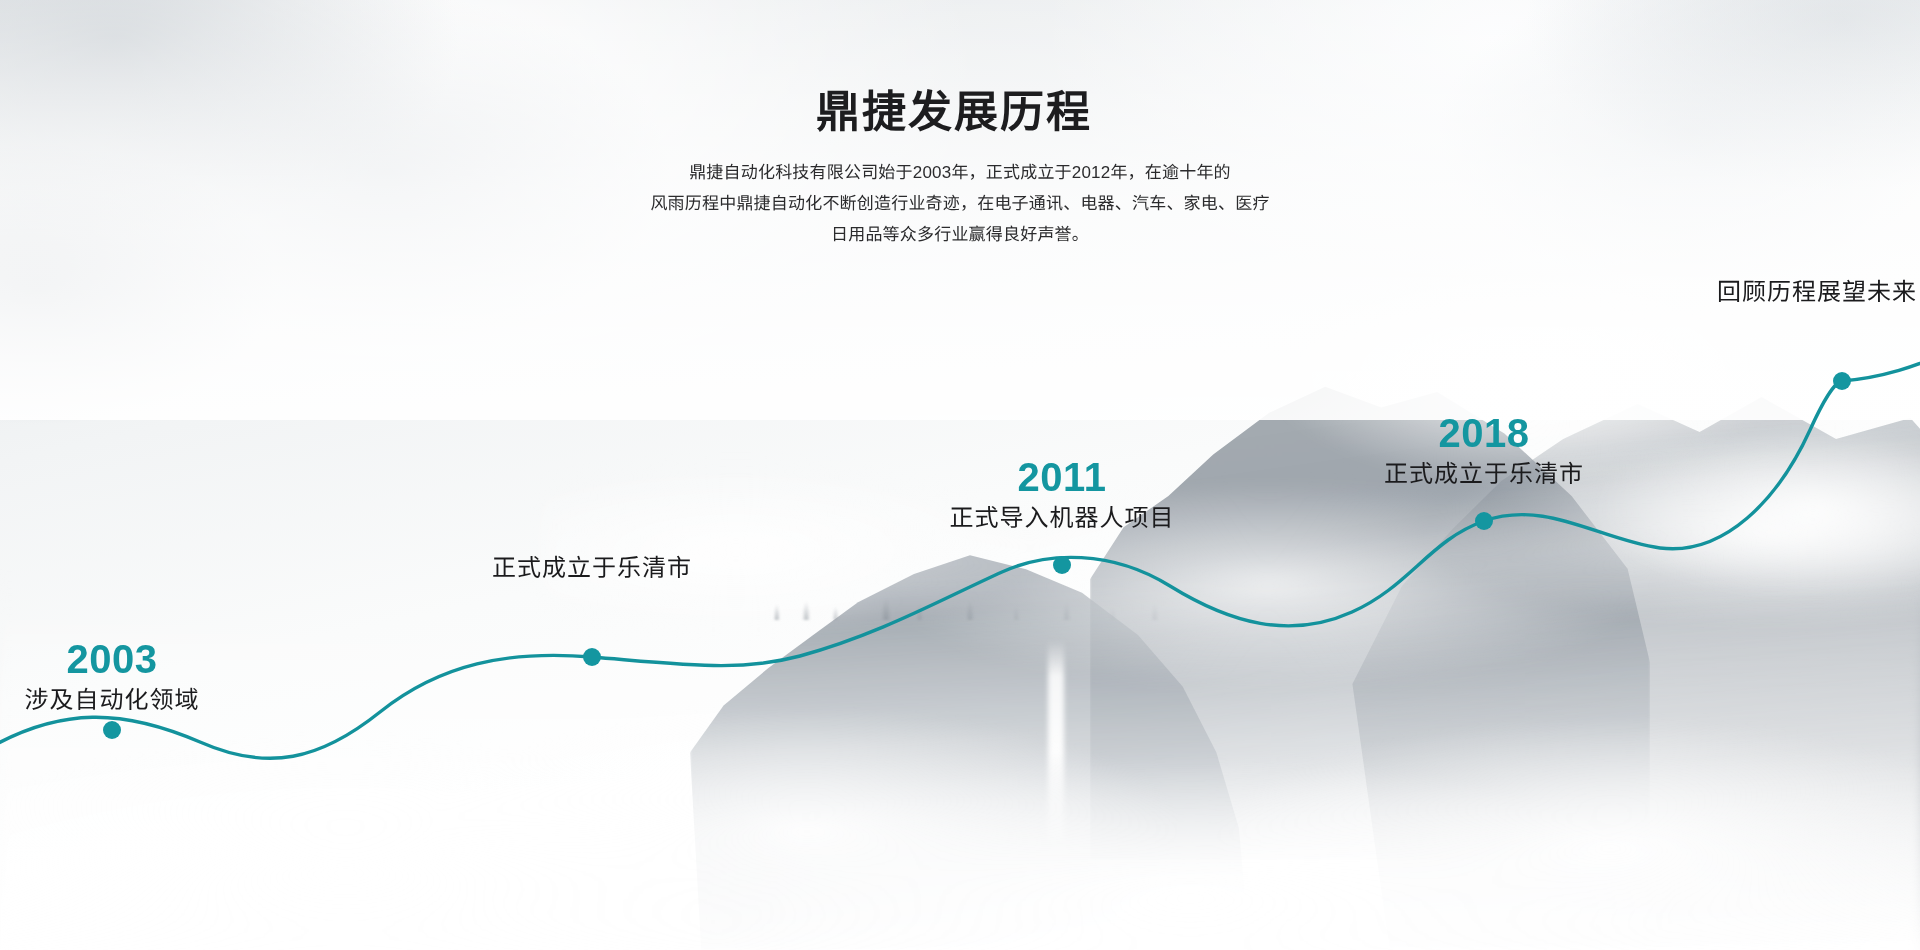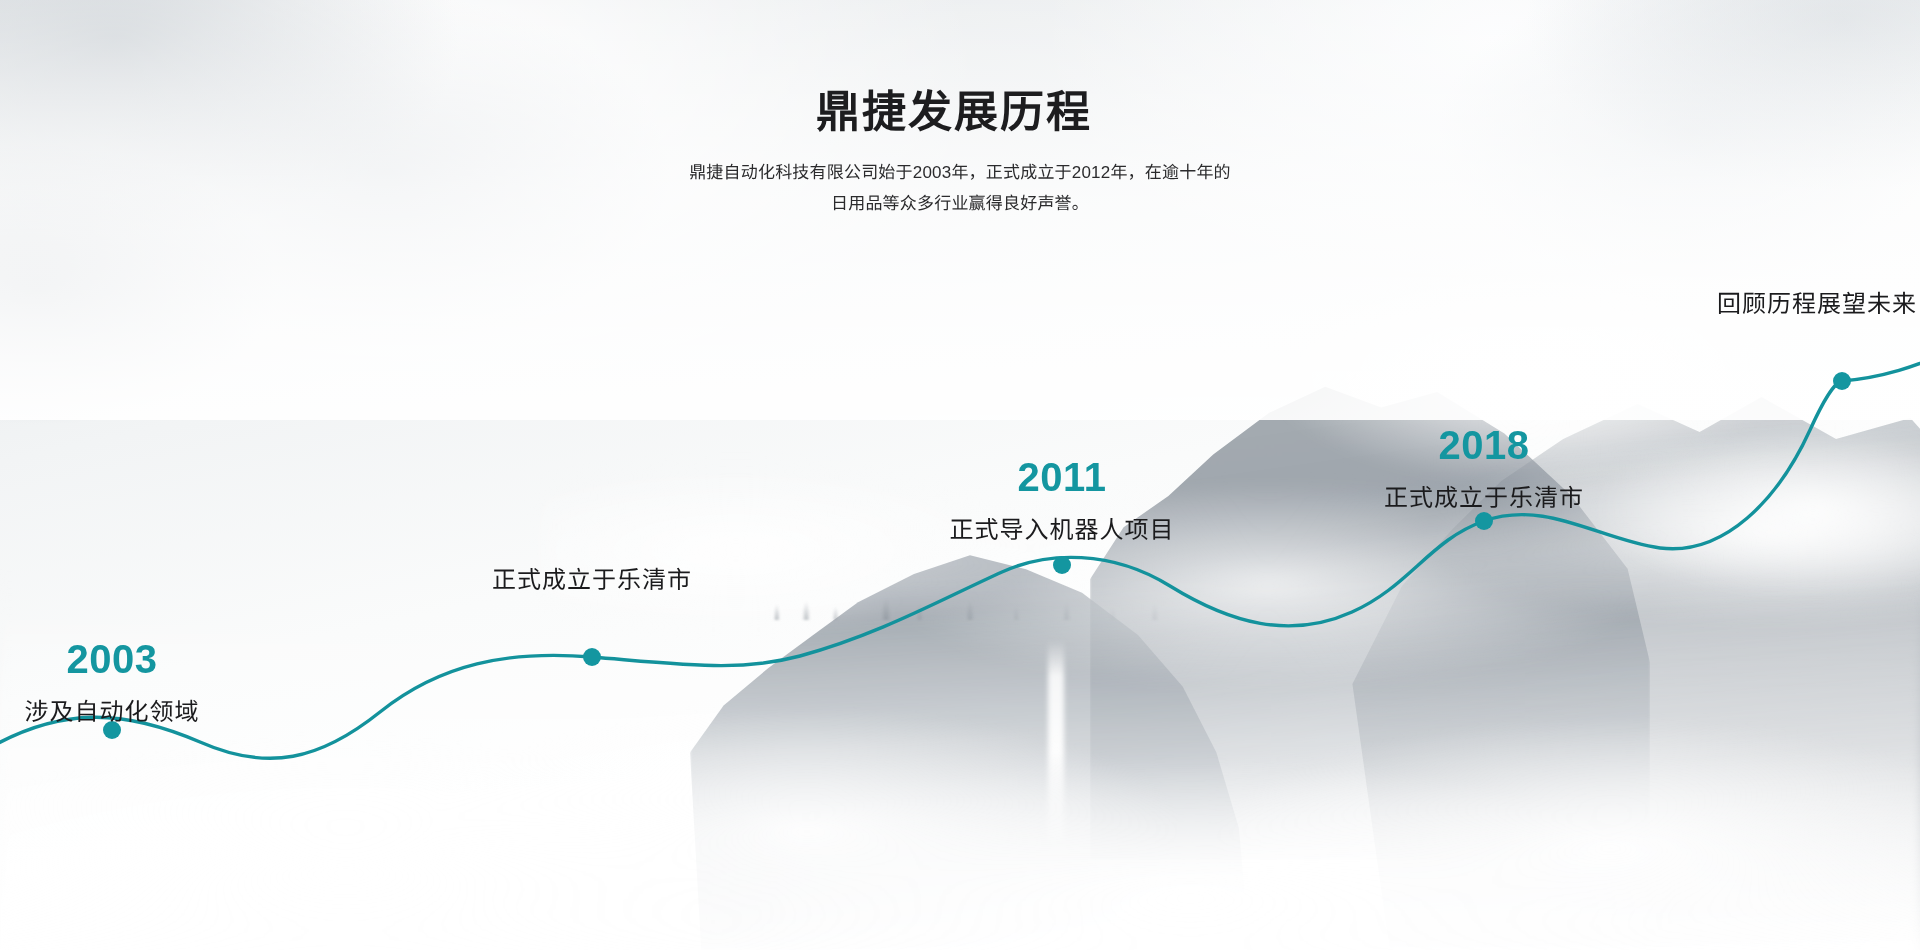--- a/index.html
+++ b/index.html
@@ -213,21 +213,21 @@
 
   .milestone-year {
     font-size: 40px;
     font-weight: 700;
     color: #1496a0;
     line-height: 1.05;
     letter-spacing: .5px;
   }
 
   .milestone-label {
-    margin-top: 12px;
+    margin-top: 0;
     font-size: 24px;
     font-weight: 500;
     color: #1b1b1d;
     letter-spacing: 1px;
   }
 </style>
 </head>
 <body>
 
 <div id="stage">
@@ -242,20 +242,21 @@
   <div class="waterfall"></div>
   <div class="fog-mid"></div>
   <div class="fog-right-high"></div>
   <div class="fog-low"></div>
   <div class="vignette-white-top"></div>
 
   <div class="header">
     <h1 class="header-title">鼎捷发展历程</h1>
     <p class="header-desc">
       <span>鼎捷自动化科技有限公司始于2003年，正式成立于2012年，在逾十年的</span>
+      <span>风雨历程中鼎捷自动化不断创造行业奇迹，在电子通讯、电器、汽车、家电、医疗</span>
       <span>日用品等众多行业赢得良好声誉。</span>
     </p>
   </div>
 
   <svg id="timeline-svg" viewBox="0 0 1920 950" preserveAspectRatio="none">
     <path id="timeline-path" fill="none" stroke="#13929c" stroke-width="3.4" stroke-linecap="round" d="M -30 760 C 60 700, 130 712, 200 742 C 268 772, 320 760, 380 712 C 440 664, 508 650, 592 657 C 690 665, 740 672, 800 656 C 880 634, 940 600, 1002 572 C 1048 551, 1112 550, 1170 586 C 1230 623, 1290 640, 1352 612 C 1410 586, 1430 540, 1484 521 C 1546 499, 1600 540, 1660 548 C 1724 556, 1778 500, 1810 430 C 1830 386, 1838 382, 1842 381 C 1880 378, 1920 366, 1950 350"></path>
     <g id="timeline-dots">
         <circle cx="112" cy="730" r="9" fill="#1496a0"></circle>
         <circle cx="592" cy="657" r="9" fill="#1496a0"></circle>
         <circle cx="1062" cy="565" r="9" fill="#1496a0"></circle>
@@ -269,21 +270,21 @@
         <div class="milestone-year" style="color: rgb(20, 150, 160);">2003</div>
         <div class="milestone-label">涉及自动化领域</div>
       </div>
       <div class="milestone" style="left: 592px; top: 548px;">
         <div class="milestone-label">正式成立于乐清市</div>
       </div>
       <div class="milestone" style="left: 1062px; top: 456px;">
         <div class="milestone-year" style="color: rgb(20, 150, 160);">2011</div>
         <div class="milestone-label">正式导入机器人项目</div>
       </div>
-      <div class="milestone" style="left: 1484px; top: 424px;">
+      <div class="milestone" style="left: 1484px; top: 412px;">
         <div class="milestone-year" style="color: rgb(20, 150, 160);">2018</div>
         <div class="milestone-label">正式成立于乐清市</div>
       </div>
       <div class="milestone" style="left: 1817px; top: 272px;">
         <div class="milestone-label">回顾历程展望未来</div>
       </div>
     </div>
 
 </div>
 

